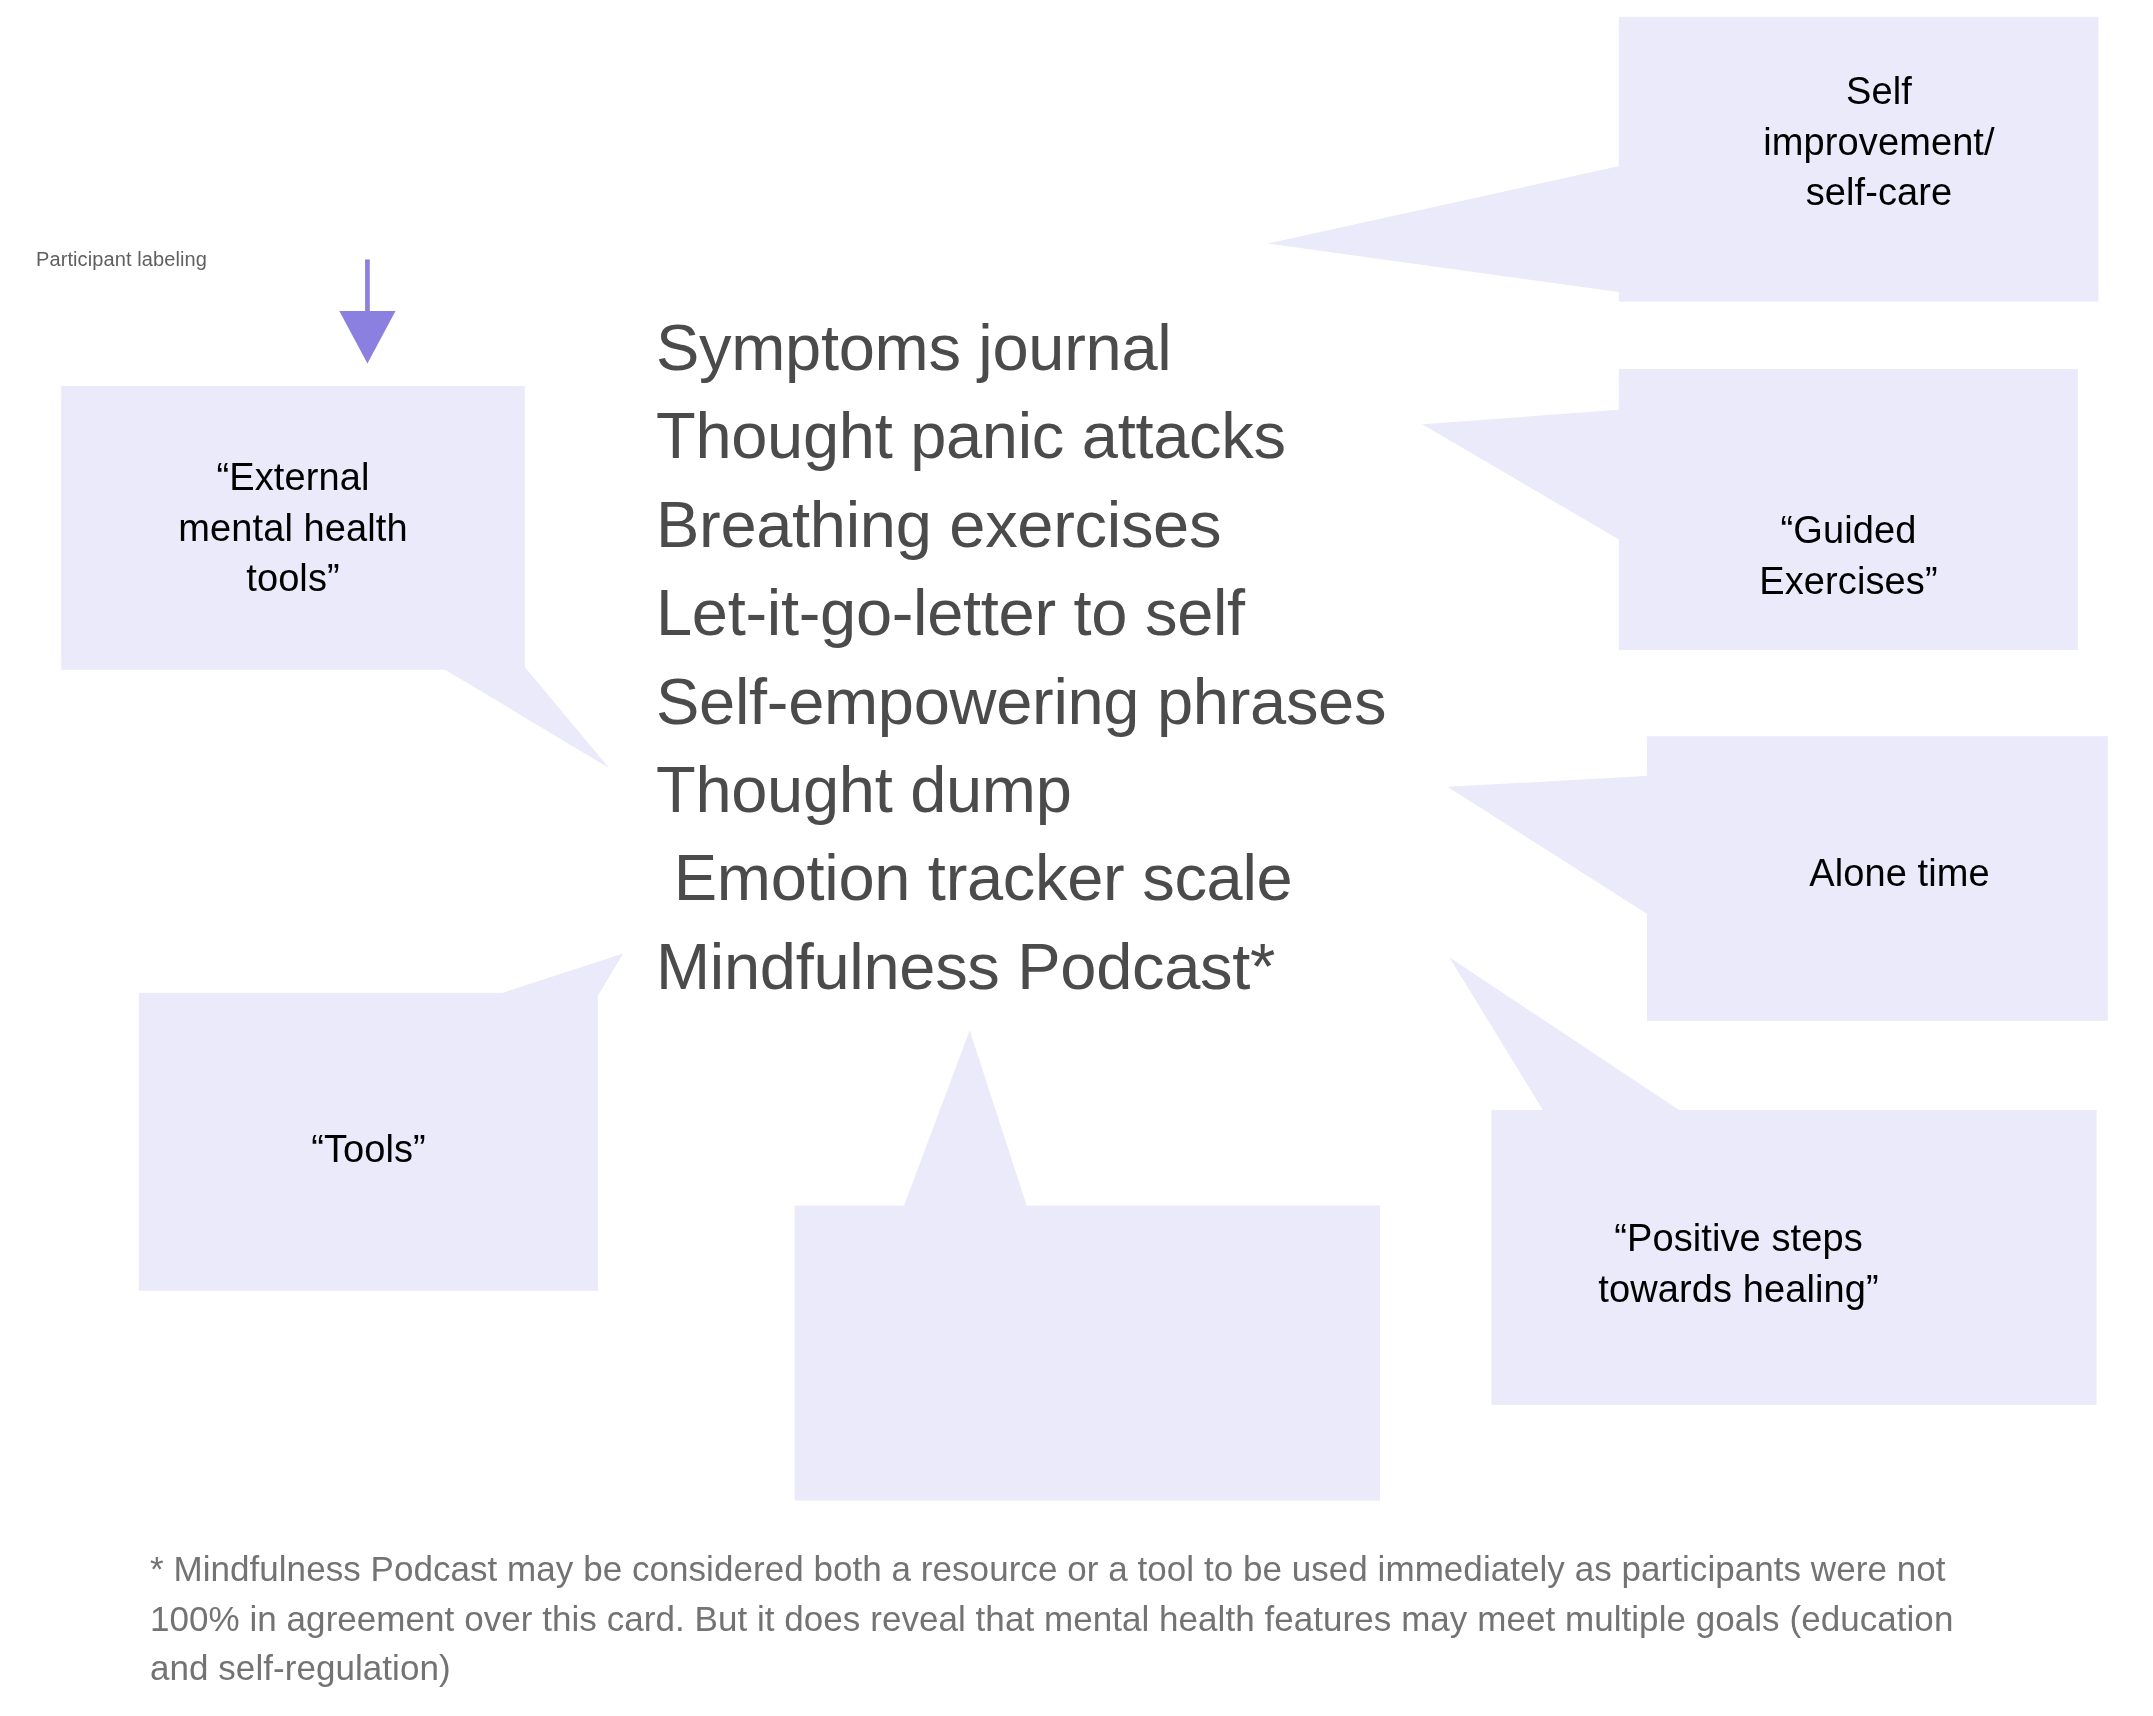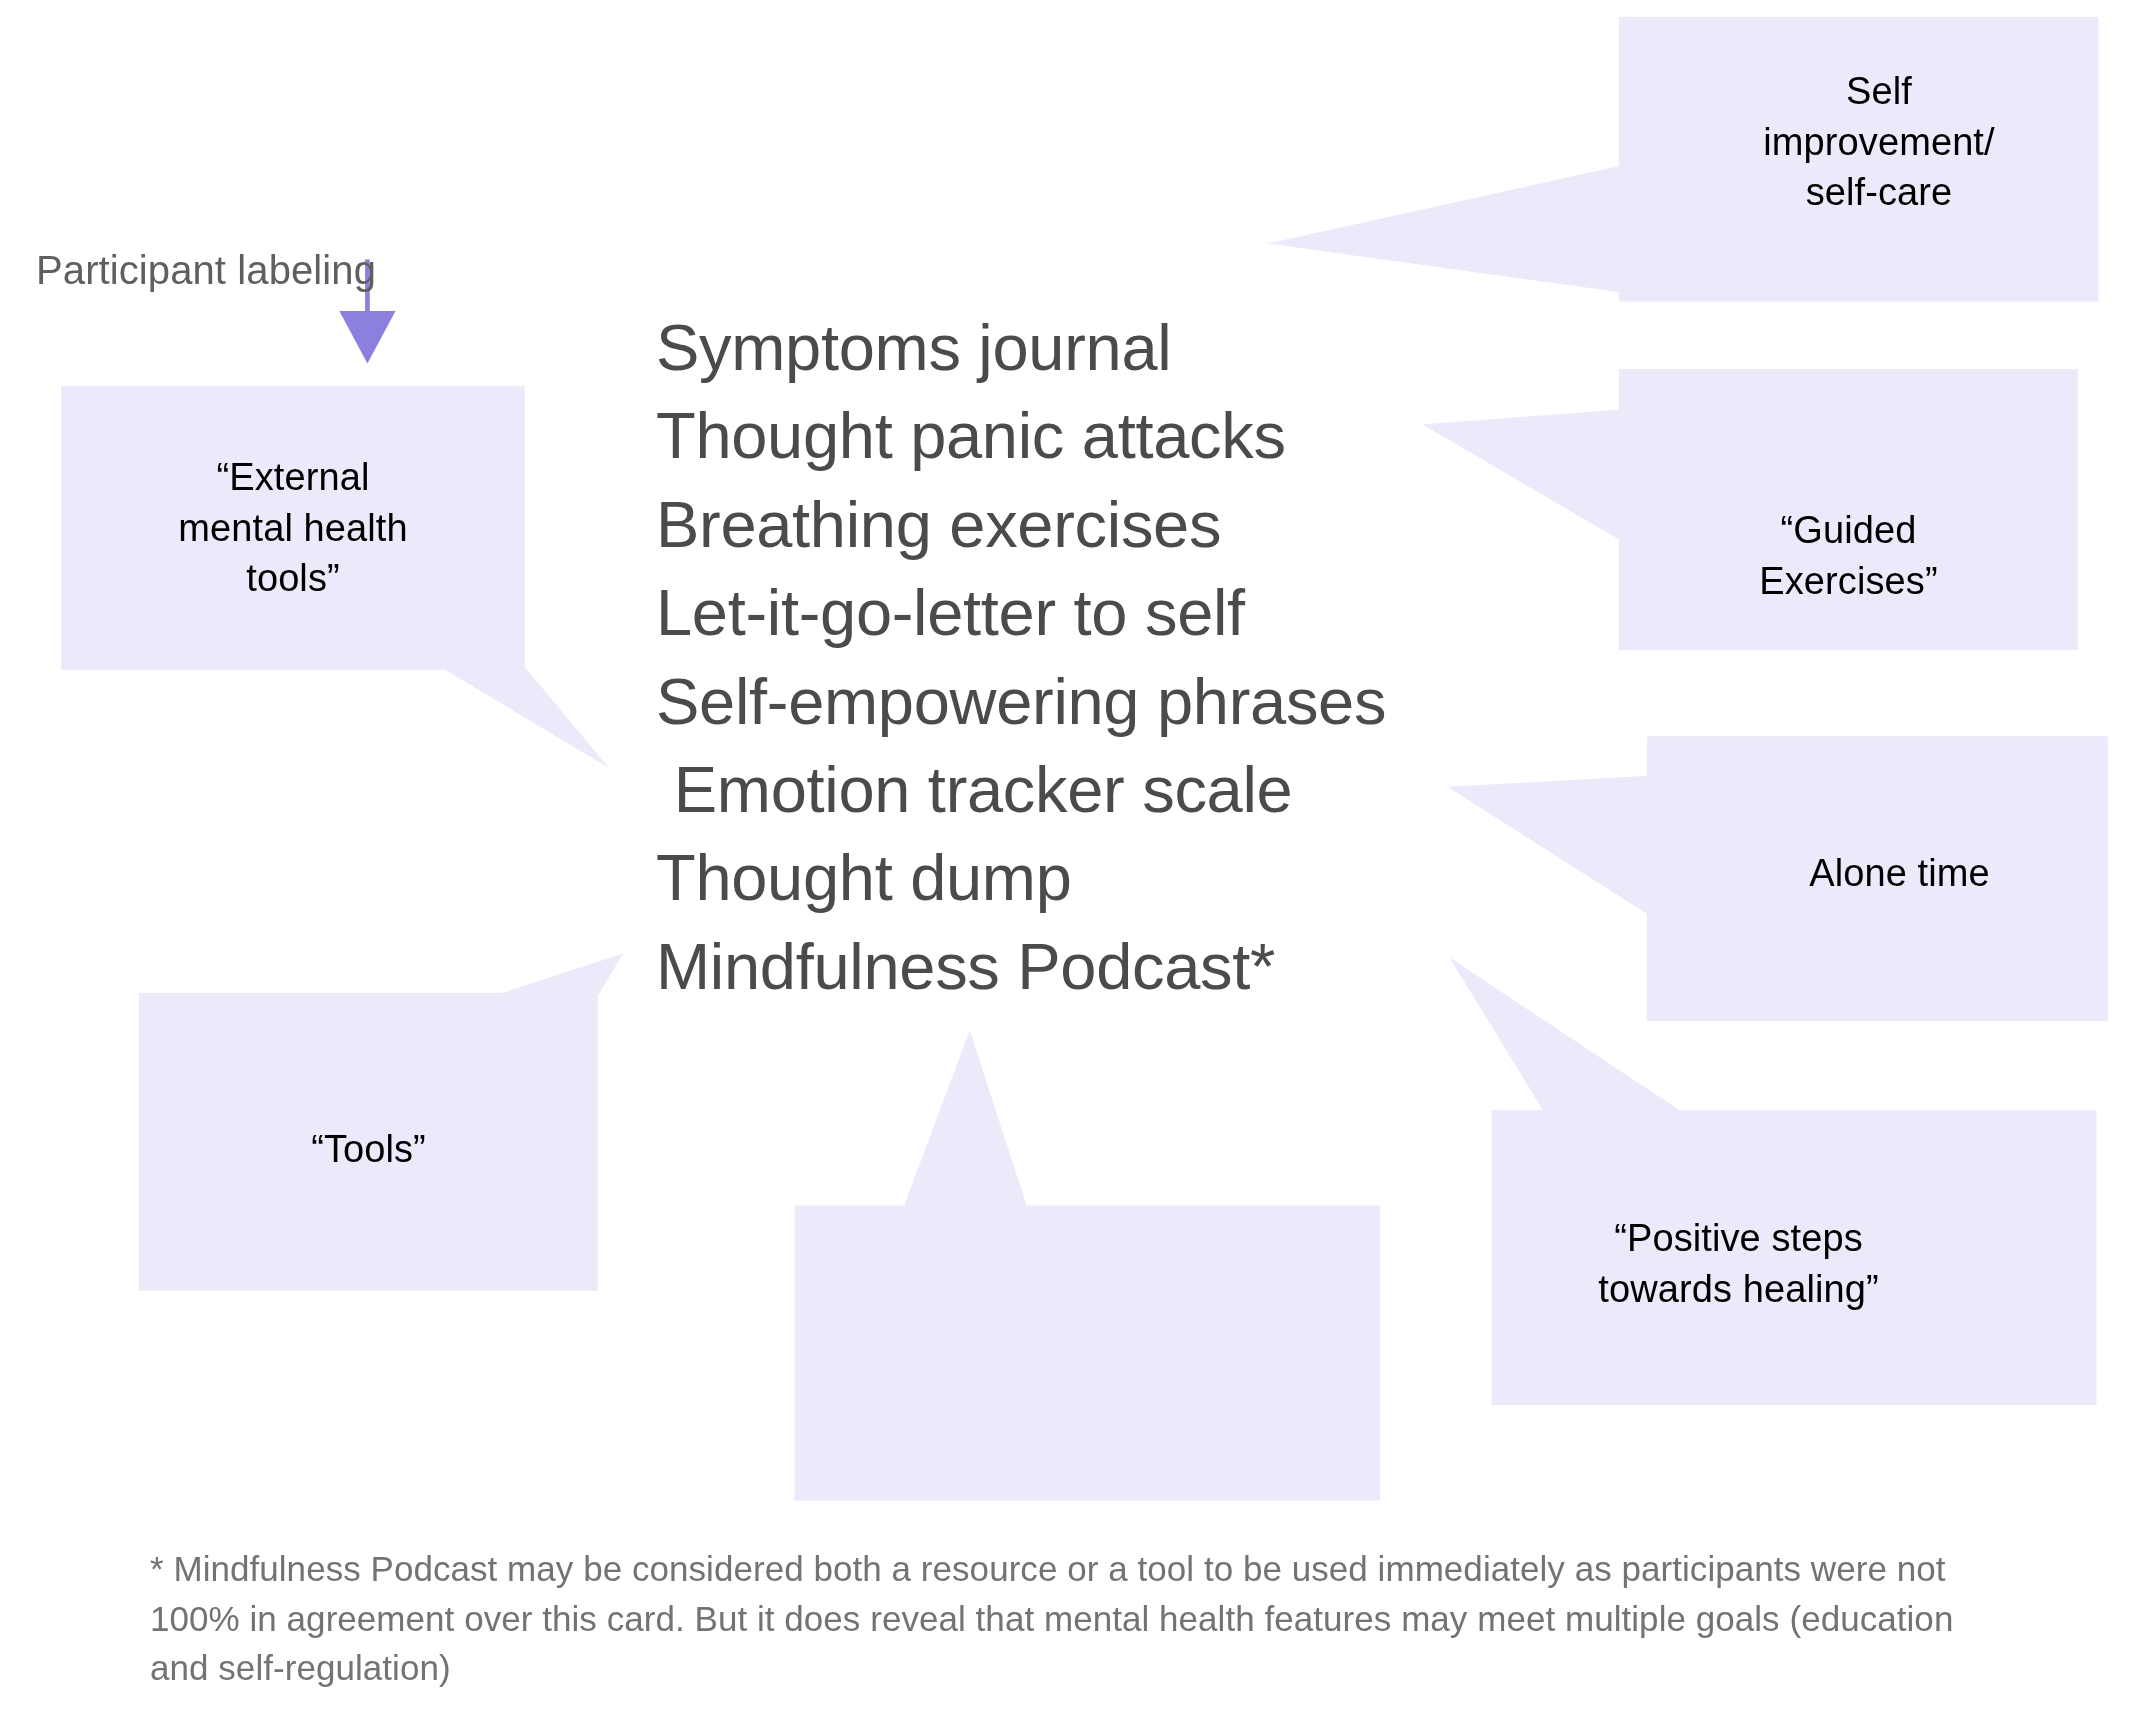--- a/index.html
+++ b/index.html
@@ -53,21 +53,21 @@
     display: block;
     white-space: pre;
   }
 
   
   #participant-label {
     position: absolute;
     left: 36px;
     top: 248px;
     color: #5f5f5f;
-    font-size: 40px;
+    font-size: 20px;
     letter-spacing: 0.1px;
   }
 
   
   #footnote {
     position: absolute;
     left: 150px;
     top: 1544px;
     width: 1836px;
     color: #737373;
@@ -125,22 +125,22 @@
   </svg>
 
   <div id="participant-label">Participant labeling</div>
 
   <div id="center-list">
     <span class="item">Symptoms journal</span>
     <span class="item">Thought panic attacks</span>
     <span class="item">Breathing exercises</span>
     <span class="item">Let-it-go-letter to self</span>
     <span class="item">Self-empowering phrases</span>
+    <span class="item">Thought dump</span>
     <span class="item"> Emotion tracker scale</span>
-    <span class="item">Thought dump</span>
     <span class="item">Mindfulness Podcast*</span>
   </div>
 
   <div class="callout-text" style="left:1619px; top:66px; width:480px;margin-left:20px;">Self
 improvement/
 self-care</div>
 
   <div class="callout-text" style="left:1619px; top:461px; width:459px;margin-top:44px;">“Guided
 Exercises”</div>
 

